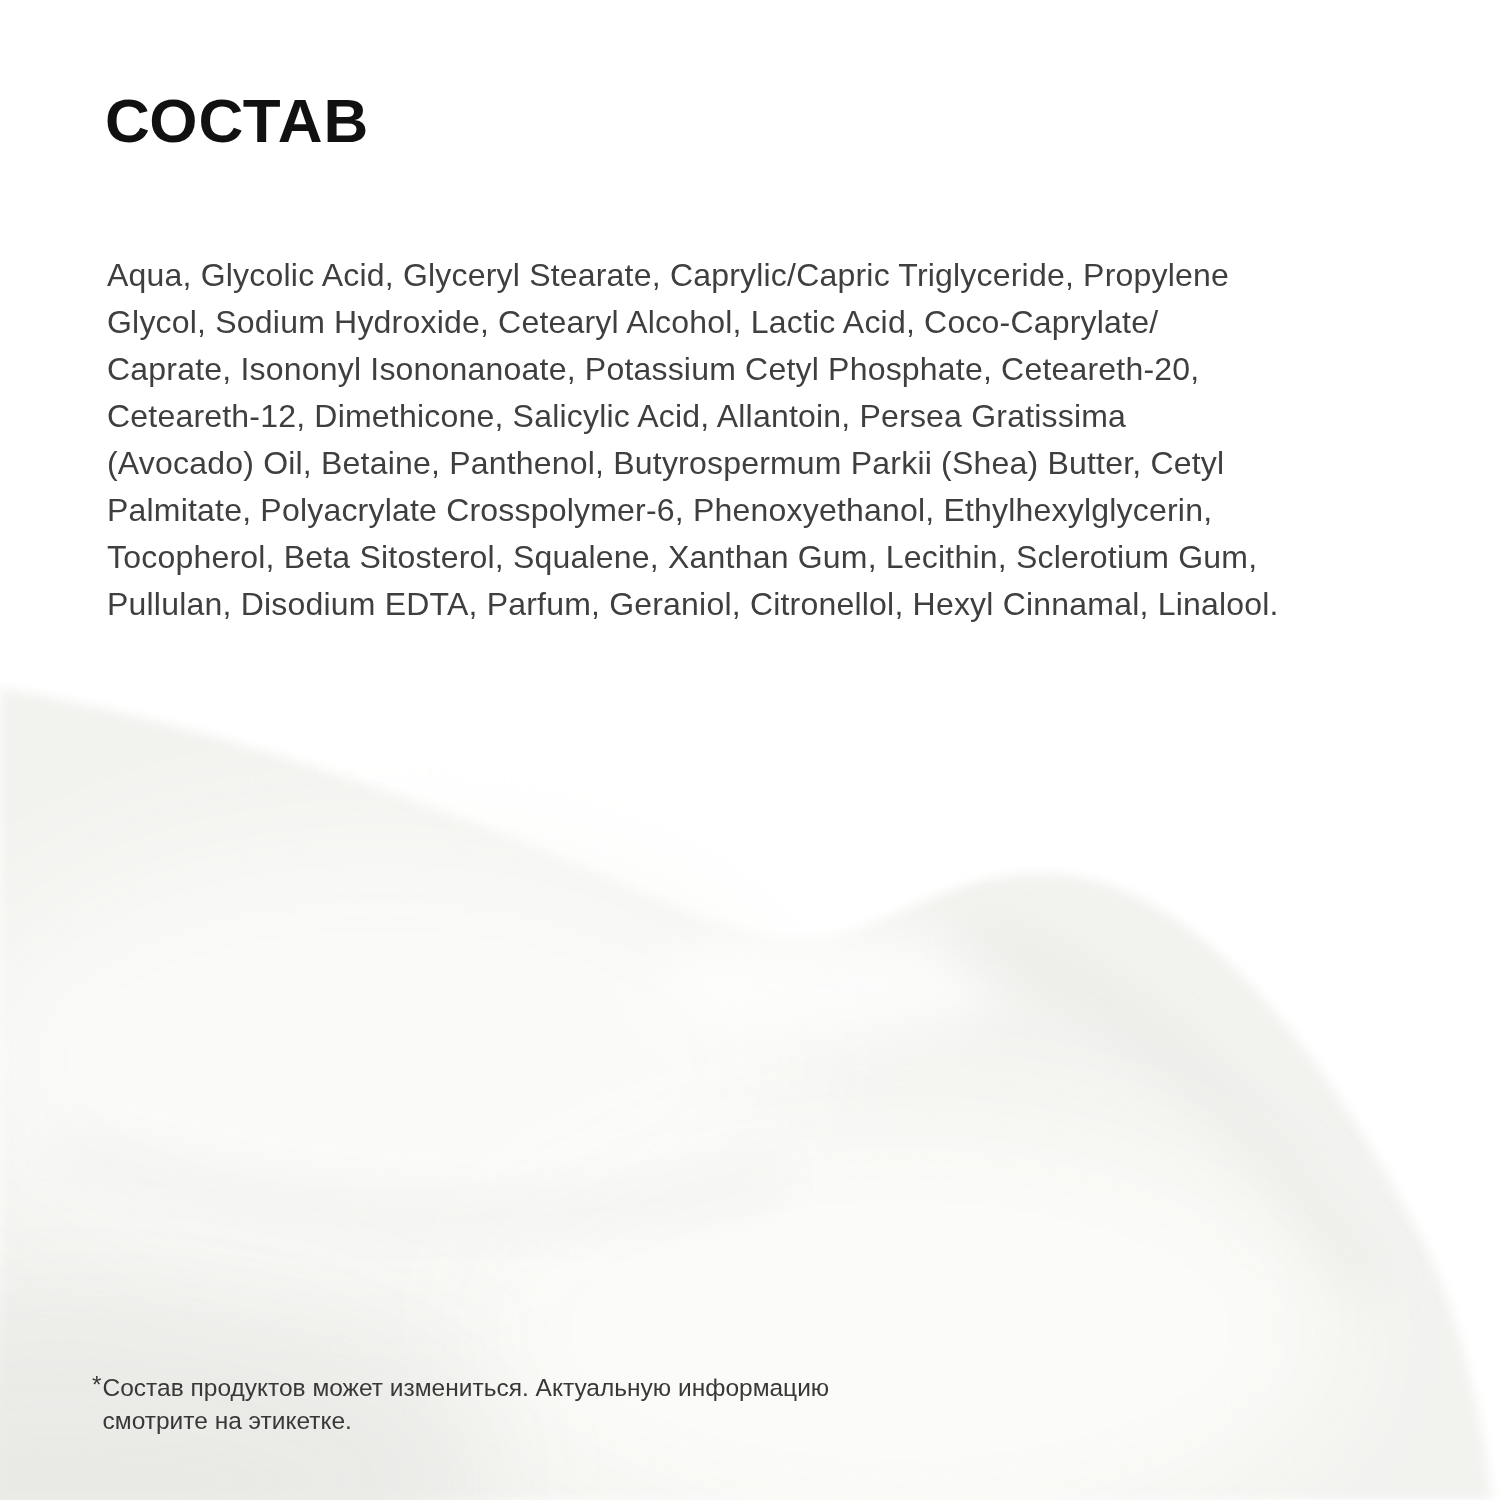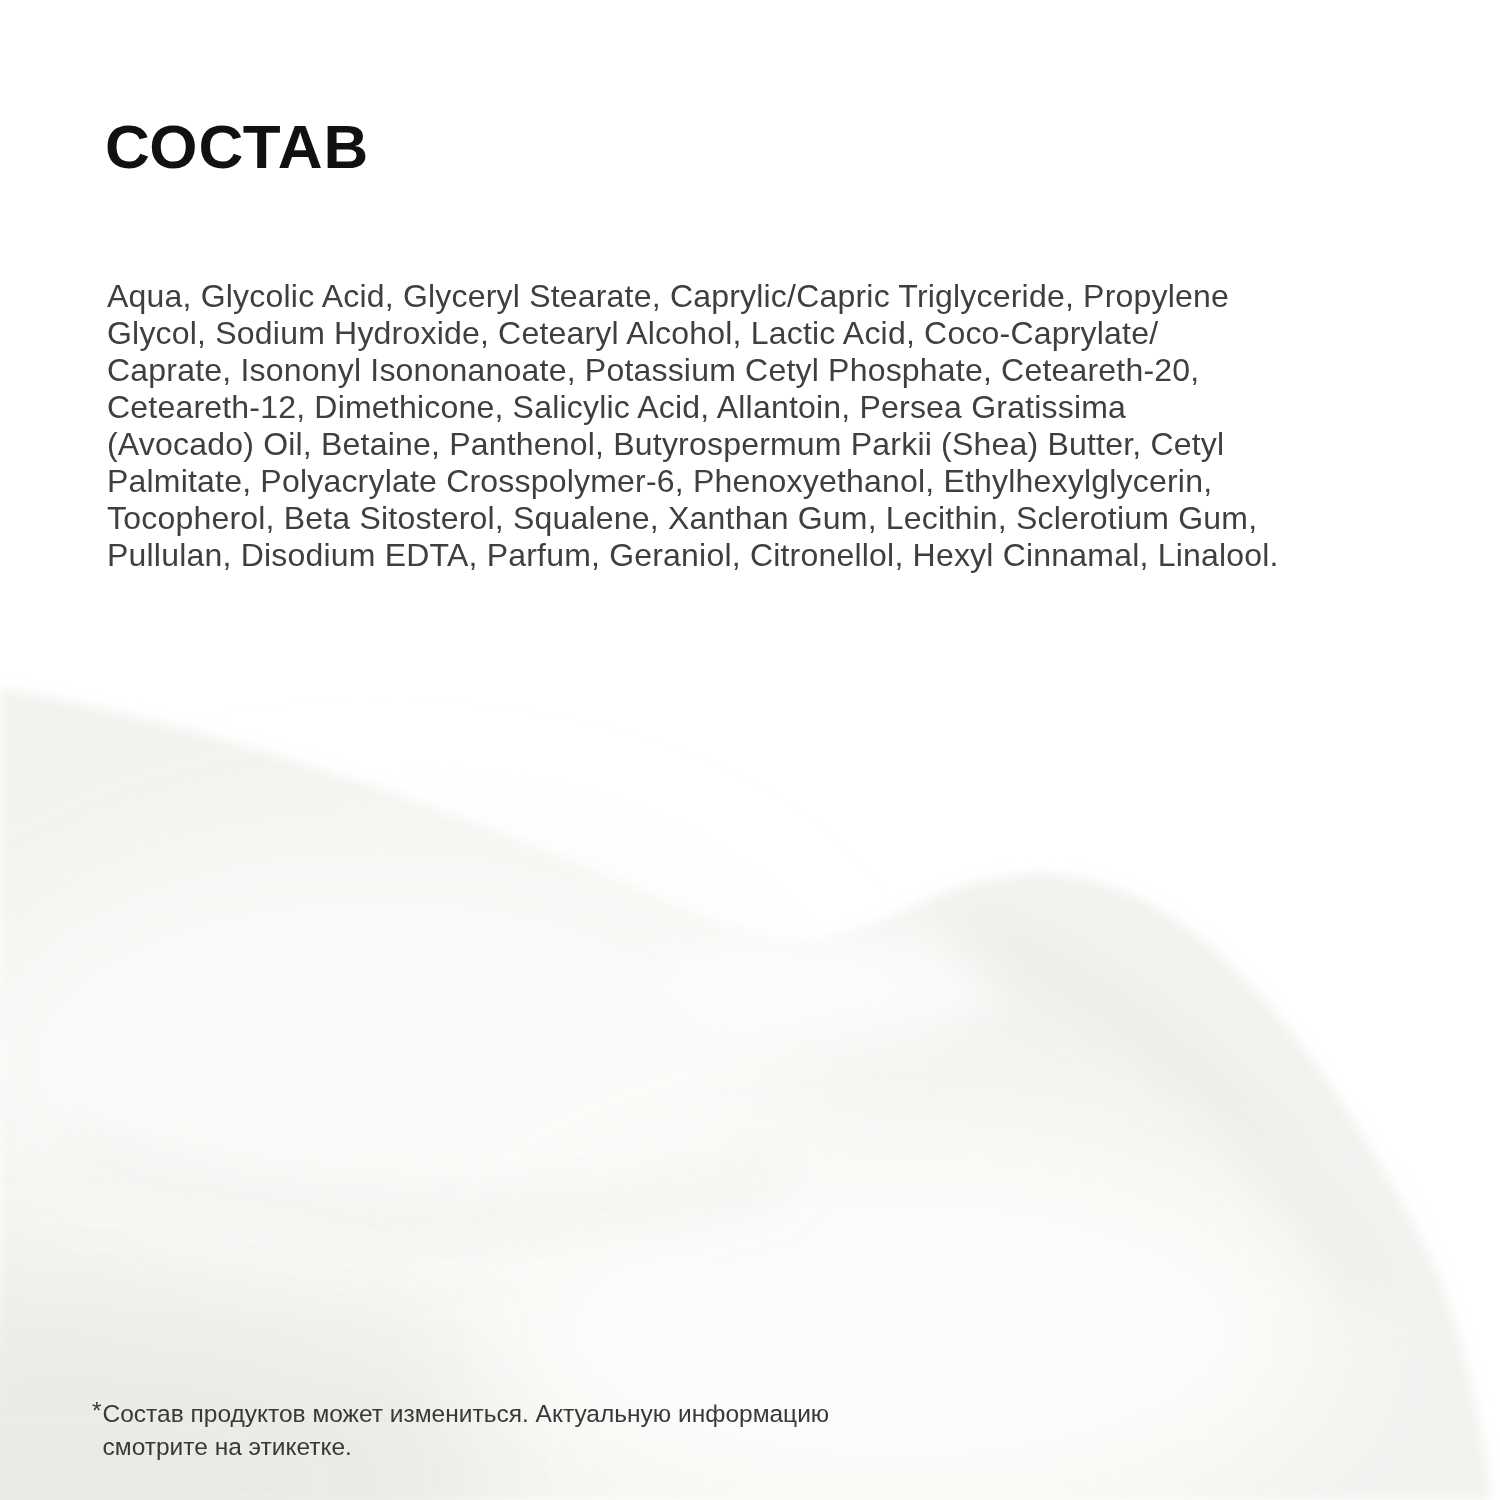--- a/index.html
+++ b/index.html
@@ -24,39 +24,38 @@
   .bg-svg {
     position: absolute;
     inset: 0;
     width: 1500px;
     height: 1500px;
     display: block;
   }
   .content {
     position: absolute;
     inset: 0;
-    margin-top: 26px;
   }
   .page-title {
     position: absolute;
     left: 105px;
     top: 90px;
     font-size: 62px;
     font-weight: 700;
     letter-spacing: 1px;
     color: var(--title-text);
     line-height: 1;
   }
   .ingredients {
     position: absolute;
     left: 107px;
     top: 252px;
     width: 1310px;
     font-size: 32px;
-    line-height: 37px;
+    line-height: 47px;
     letter-spacing: 0.2px;
     color: var(--body-text);
     white-space: pre-line;
   }
   .footnote {
     position: absolute;
     left: 92px;
     top: 1372px;
     display: flex;
     align-items: flex-start;

